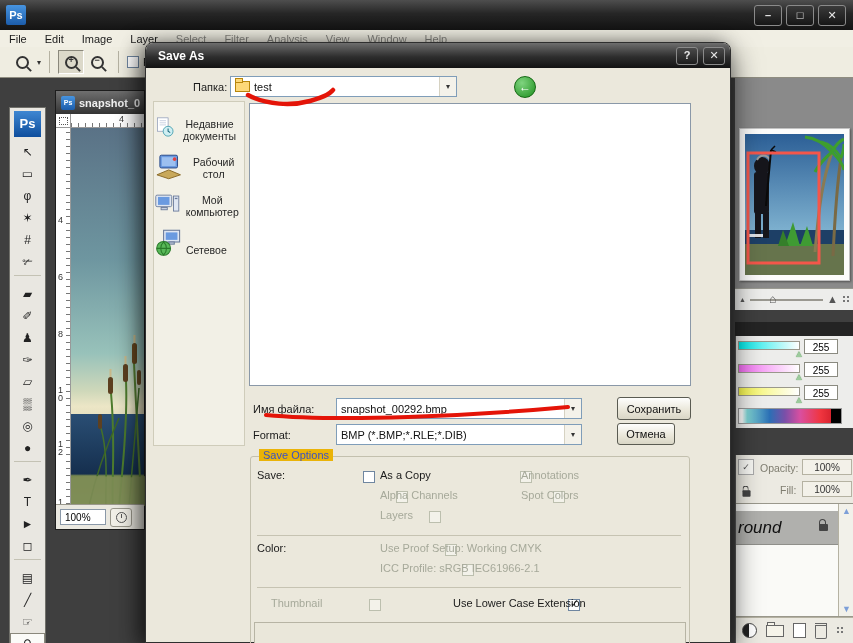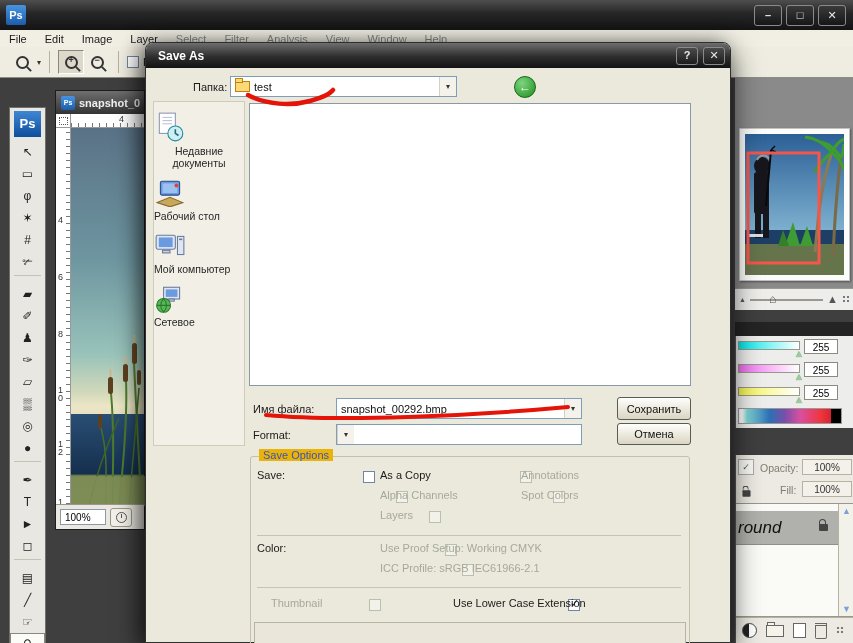--- a/index.html
+++ b/index.html
@@ -111,21 +111,21 @@
   .fold{width:18px;height:13px;background:#fdd878;border:1px solid #b8860b;position:relative;box-sizing:border-box}
   .fold::before{content:"";position:absolute;left:-1px;top:-4px;width:7px;height:3px;background:#fdd878;border:1px solid #b8860b}
   .fold .ovl{position:absolute;right:-3px;top:-7px;font-size:10px;font-weight:bold;color:#1e8f1e}
   .fold .spark{position:absolute;right:-4px;top:-8px;font-size:9px;color:#e07818}
   .views-grid{width:13px;height:13px;background:
       linear-gradient(#4a7ad8,#4a7ad8) 0 0/6px 6px no-repeat,
       linear-gradient(#4a7ad8,#4a7ad8) 7px 0/6px 6px no-repeat,
       linear-gradient(#4a7ad8,#4a7ad8) 0 7px/6px 6px no-repeat,
       linear-gradient(#4a7ad8,#4a7ad8) 7px 7px/6px 6px no-repeat}
   #places{left:7px;top:58px;width:92px;height:345px;background:#f2f0e6;border:1px solid #cfccba;box-sizing:border-box}
-  .place{width:100%;display:flex;flex-direction:column;align-items:flex-start;margin-top:10px}
+  .place{width:100%;display:flex;align-items:flex-end;margin-top:10px}
   .place-label{font-size:10.5px;color:#262626;text-align:center;line-height:12px;margin-top:3px}
   #filelist{left:103px;top:60px;width:442px;height:283px;background:#fff;border:1px solid #8a98a8;box-sizing:border-box}
   .xp-btn{background:linear-gradient(#fefefd,#e9e6d8 60%,#d9d6c6);border:1px solid #5a5b52;border-radius:3px;
           font-size:11px;color:#111;text-align:center;box-sizing:border-box}
   #group{left:104px;top:413px;width:440px;height:200px;border:1px solid #c3c0ae;border-radius:3px;box-sizing:border-box}
   .group-legend{position:absolute;left:8px;top:-8px;background:#eab308;padding:0 4px;font-size:11px;color:#3a52c4}
   .dis{color:#a6a99a}
   .sep-line{position:absolute;left:6px;right:8px;height:1px;background:#c6c3b2}
   #bottom-well{position:absolute;left:3px;top:165px;width:432px;height:30px;border:1px solid #b7b4a4;background:#eae7da;box-sizing:border-box}
   #annot{left:0;top:0;width:853px;height:643px;z-index:50;pointer-events:none}
@@ -412,24 +412,25 @@
 
   <div class="abs" id="filelist"></div>
 
   <span class="abs lbl" style="left:107px;top:360px">Имя файла:</span>
   <div class="abs combo" style="left:190px;top:355px;width:246px">
     <span class="combo-text">snapshot_00292.bmp</span>
     <span class="combo-arrow">▾</span>
   </div>
   <span class="abs lbl" style="left:107px;top:386px">Format:</span>
   <div class="abs combo" style="left:190px;top:381px;width:246px">
+    <span class="combo-text">BMP (*.BMP;*.RLE;*.DIB)</span>
     <span class="combo-arrow">▾</span>
   </div>
   <div class="abs xp-btn" style="left:471px;top:354px;width:74px;height:23px;line-height:22px">Сохранить</div>
-  <div class="abs xp-btn" style="left:471px;top:380px;width:74px;height:22px;line-height:21px">Отмена</div>
+  <div class="abs xp-btn" style="left:471px;top:380px;width:58px;height:22px;line-height:21px">Отмена</div>
 
   <div class="abs" id="group">
     <span class="group-legend">Save Options</span>
     <span class="abs lbl" style="left:6px;top:12px">Save:</span>
 
     <span class="abs cb" style="left:112px;top:12px"></span>
     <span class="abs lbl" style="left:129px;top:12px">As a Copy</span>
     <span class="abs cb disabled" style="left:253px;top:12px"></span>
     <span class="abs lbl dis" style="left:270px;top:12px">Annotations</span>
     <span class="abs cb disabled" style="left:112px;top:32px"></span>

